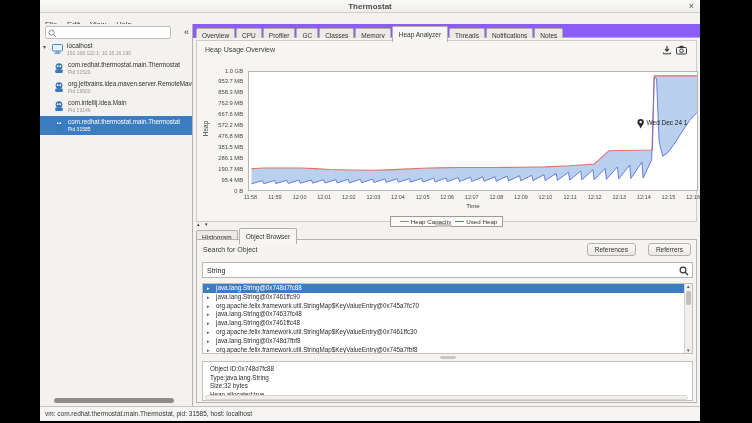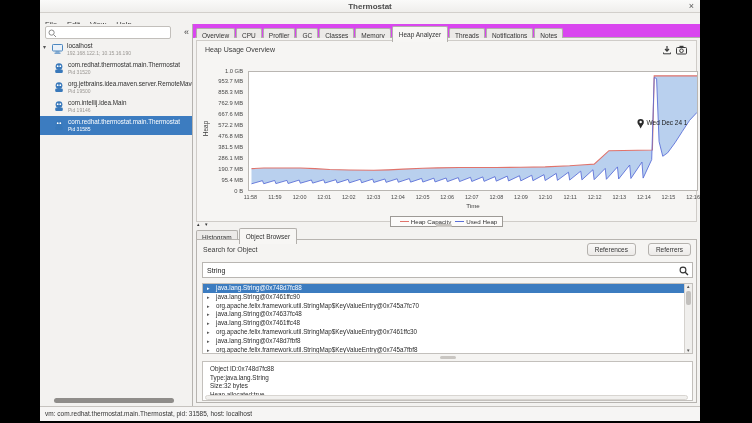--- a/index.html
+++ b/index.html
@@ -1,19 +1,19 @@
 <!DOCTYPE html>
 <html><head>
 <meta charset="utf-8">
 <style>
   * { margin:0; padding:0; box-sizing:border-box; }
   html,body { width:752px; height:423px; background:#000; overflow:hidden;
               font-family:"Liberation Sans", sans-serif; }
   #window { position:absolute; left:40px; top:0; width:660px; height:421px;
-            background:#d946ef; }
+            background:#8b5cf6; }
   
   #titlebar { position:absolute; left:0; top:0; right:0; height:13px;
               background:linear-gradient(#fafaf9,#efeeec); border-bottom:1px solid #d2cfcb;
               text-align:center; font-size:8px; line-height:13px; color:#4c4c4c; font-weight:bold; }
   #close-btn { position:absolute; right:6px; top:0; font-size:9px; line-height:12px;
                color:#555; font-weight:normal; cursor:default; }
   #menubar { position:absolute; left:0; top:13px; right:0; height:11px; background:#f3f2f0; }
   .menu-item { display:inline-block; font-size:7.5px; line-height:11px; color:#333; padding:0 5px; }
   
   #sidebar { position:absolute; left:0; top:24px; width:153px; bottom:15px;

